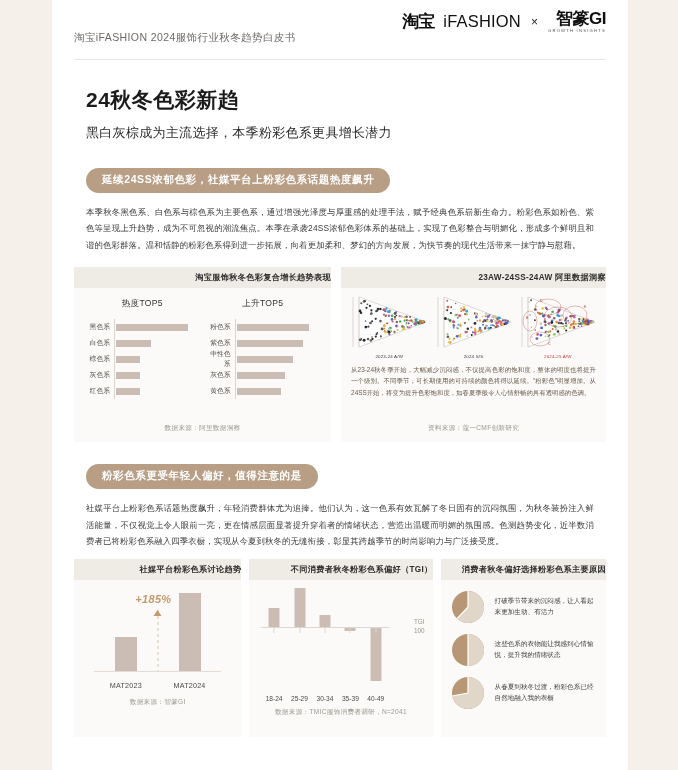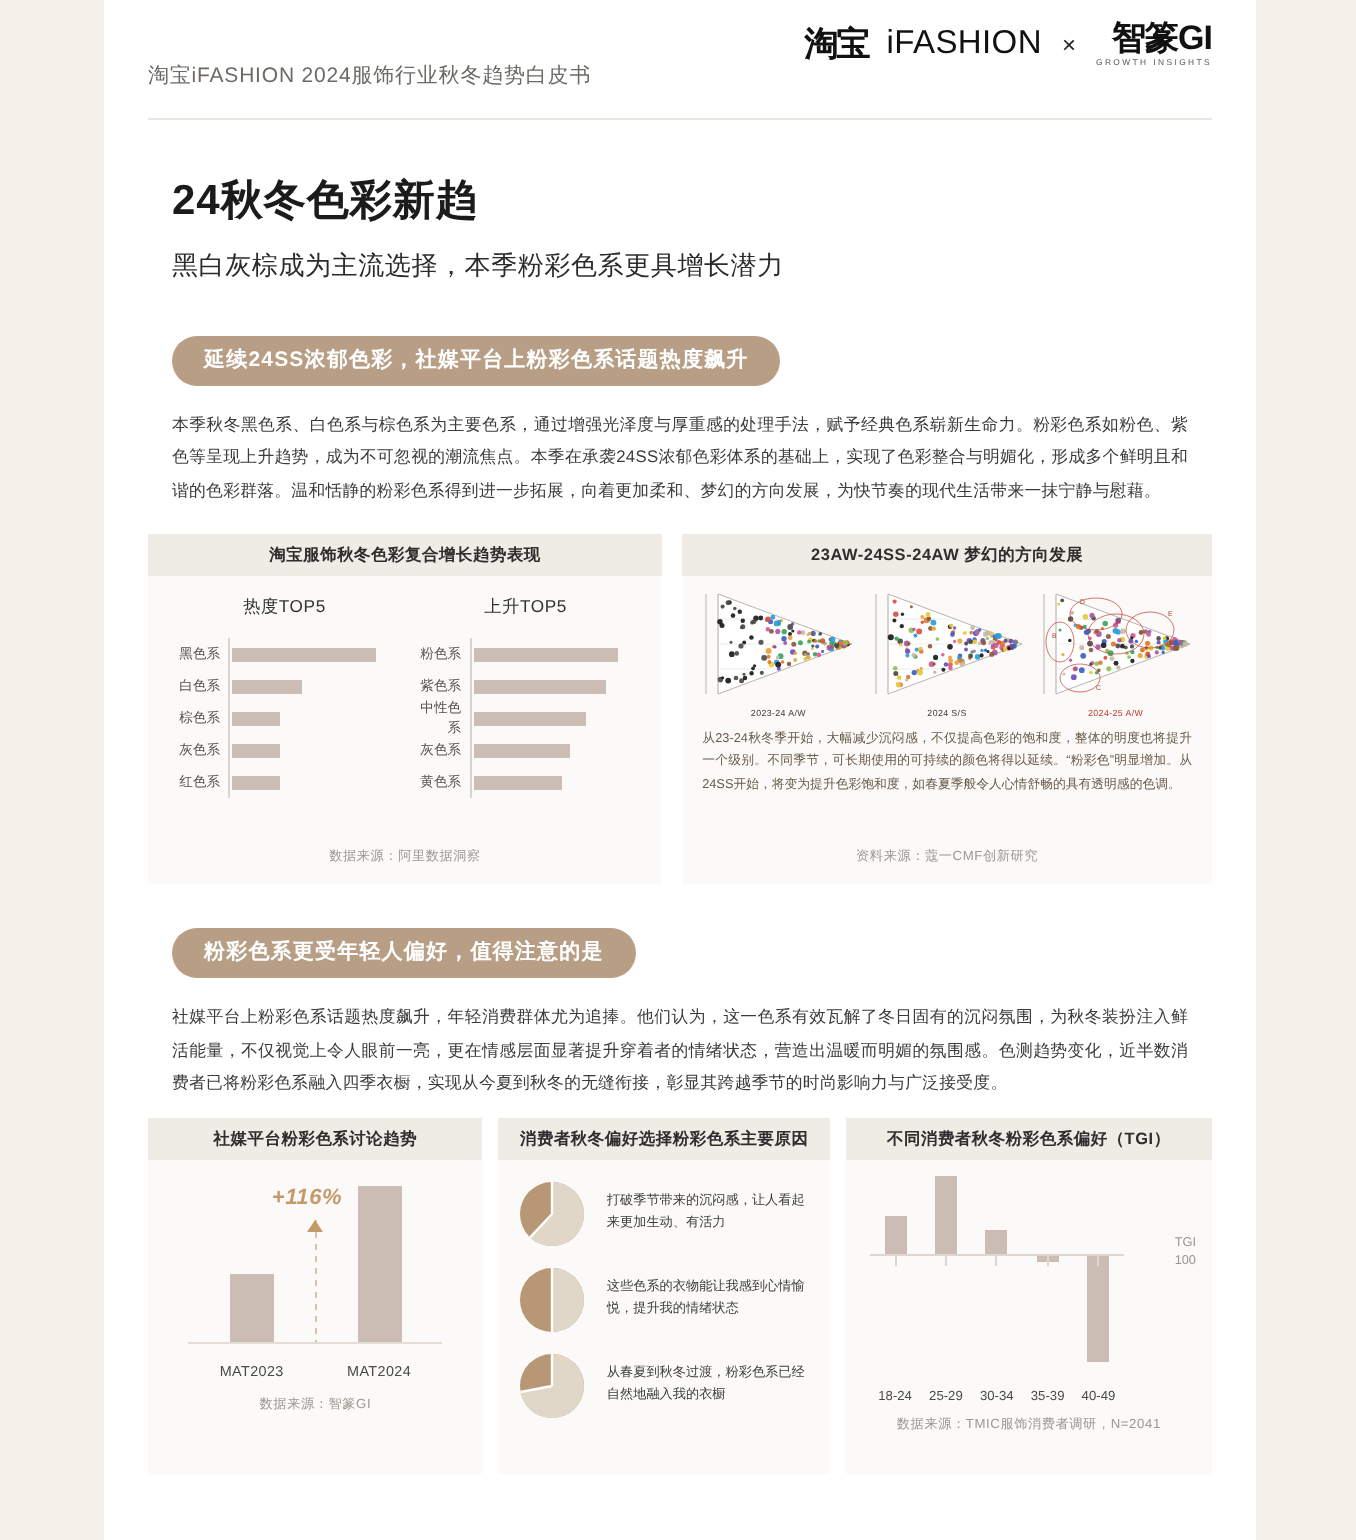--- a/index.html
+++ b/index.html
@@ -58,21 +58,21 @@
 
   .body-txt {
     margin: 11px 34px 0 34px; font-size: 8.4px; line-height: 1.95;
     color: #3b3b3b; text-align: justify; letter-spacing: .15px;
   }
 
   
   .row1 { display: flex; gap: 10px; margin: 14px 22px 0 22px; }
   .panel { background: #fbfaf8; position: relative; }
   .p-title {
-    text-align: center; font-size: 8.2px; color: #2e2e2e; font-weight: 700;
+    text-align: right; font-size: 8.2px; color: #2e2e2e; font-weight: 700;
     background: #efebe5; padding: 5px 0 5px 0; letter-spacing: .3px;
   }
   .p-src {
     text-align: center; font-size: 6.6px; color: #9c9892; letter-spacing: .3px;
     padding-bottom: 7px;
   }
 
   
   .panelA { width: 262px; height: 175px; }
   .barblock-wrap { display: flex; padding: 10px 8px 0 8px; }
@@ -228,21 +228,21 @@
                   <div class="bb-lbl">黄色系</div>
                   <div class="bb-bar" style="width: 44.64px;"></div>
                 </div>
               </div>
           </div>
         </div>
         <div class="p-src" style="position:absolute;left:0;right:0;bottom:2px;">数据来源：阿里数据洞察</div>
       </div>
 
       <div class="panel panelB">
-        <div class="p-title">23AW-24SS-24AW 梦幻的方向发展</div>
+        <div class="p-title">23AW-24SS-24AW 阿里数据洞察</div>
         <div class="tri-row" id="triRow">
             <div>
               <div class="tri">
                 <svg width="80" height="54" viewBox="0 0 80 54">
                   <path d="M10 2 L77 27 L10 52 Z" fill="#fff" stroke="#b9b3ac" stroke-width="0.5"></path>
                   <line x1="4" y1="2" x2="4" y2="52" stroke="#b9b3ac" stroke-width="0.5"></line>
                   <line x1="10" y1="2" x2="10" y2="52" stroke="#cfc9c2" stroke-width="0.4"></line>
                   <line x1="10" y1="14.5" x2="40.82" y2="14.5" stroke="#e2ddd6" stroke-width="0.3"></line>
                   <line x1="10" y1="27" x2="71.64" y2="27" stroke="#e2ddd6" stroke-width="0.3"></line>
                   <line x1="10" y1="39.5" x2="40.82" y2="39.5" stroke="#e2ddd6" stroke-width="0.3"></line>
@@ -685,33 +685,74 @@
     <div class="sec2-badge" style="margin-top:22px;">
       <span class="badge">粉彩色系更受年轻人偏好，值得注意的是</span>
     </div>
     <div class="body-txt">社媒平台上粉彩色系话题热度飙升，年轻消费群体尤为追捧。他们认为，这一色系有效瓦解了冬日固有的沉闷氛围，为秋冬装扮注入鲜活能量，不仅视觉上令人眼前一亮，更在情感层面显著提升穿着者的情绪状态，营造出温暖而明媚的氛围感。色测趋势变化，近半数消费者已将粉彩色系融入四季衣橱，实现从今夏到秋冬的无缝衔接，彰显其跨越季节的时尚影响力与广泛接受度。</div>
 
     <div class="row2">
 
       <div class="panel panelC">
         <div class="p-title">社媒平台粉彩色系讨论趋势</div>
         <div class="gb">
-          <div class="gb-pct">+116%</div>
+          <div class="gb-pct">+185%</div>
           <div class="gb-arrow"></div>
           <div class="gb-base"></div>
           <div class="gb-bars" id="gbBars">
               <div class="gb-bar" style="height: 34.0611px;"></div>
               <div class="gb-bar" style="height: 78px;"></div>
             </div>
           <div class="gb-lbls" id="gbLbls">
               <div class="gb-lbl">MAT2023</div>
               <div class="gb-lbl">MAT2024</div>
             </div>
         </div>
         <div class="p-src">数据来源：智篆GI</div>
+      </div>
+
+      <div class="panel panelE">
+        <div class="p-title">不同消费者秋冬粉彩色系偏好（TGI）</div>
+        <div class="tgi">
+          <div class="tgi-zero"></div>
+          <div class="tgi-bars" id="tgiBars">
+              <div class="tgi-col">
+                <div class="tgi-bar" style="top: 21.8667px; height: 19.1333px;"></div>
+                <div class="tgi-tick"></div>
+              </div>
+              <div class="tgi-col">
+                <div class="tgi-bar" style="top: 1.36667px; height: 39.6333px;"></div>
+                <div class="tgi-tick"></div>
+              </div>
+              <div class="tgi-col">
+                <div class="tgi-bar" style="top: 28.7px; height: 12.3px;"></div>
+                <div class="tgi-tick"></div>
+              </div>
+              <div class="tgi-col">
+                <div class="tgi-bar" style="top: 42px; height: 2.2px;"></div>
+                <div class="tgi-tick"></div>
+              </div>
+              <div class="tgi-col">
+                <div class="tgi-bar" style="top: 42px; height: 52.8px;"></div>
+                <div class="tgi-tick"></div>
+              </div>
+            </div>
+          <div class="tgi-note">
+            <div>TGI</div>
+            <div>100</div>
+          </div>
+          <div class="tgi-lbls" id="tgiLbls">
+              <div class="tgi-lbl">18-24</div>
+              <div class="tgi-lbl">25-29</div>
+              <div class="tgi-lbl">30-34</div>
+              <div class="tgi-lbl">35-39</div>
+              <div class="tgi-lbl">40-49</div>
+            </div>
+        </div>
+        <div class="p-src">数据来源：TMIC服饰消费者调研，N=2041</div>
       </div>
 
       <div class="panel panelD">
         <div class="p-title">消费者秋冬偏好选择粉彩色系主要原因</div>
         <div class="pies" id="pies">
             <div class="pie-item">
               <svg class="pie" width="36" height="36" viewBox="0 0 36 36">
                 <circle cx="18" cy="18" r="16" fill="#b89776"></circle>
                 <path d="M18 18 L18 2 A16 16 0 1 1 7.05 29.66 Z" fill="#e0d7c9"></path>
                 <line x1="18" y1="18" x2="18" y2="2" stroke="#fff" stroke-width="1.2"></line>
@@ -732,57 +773,16 @@
               <svg class="pie" width="36" height="36" viewBox="0 0 36 36">
                 <circle cx="18" cy="18" r="16" fill="#b89776"></circle>
                 <path d="M18 18 L18 2 A16 16 0 1 1 2.28 21.00 Z" fill="#e0d7c9"></path>
                 <line x1="18" y1="18" x2="18" y2="2" stroke="#fff" stroke-width="1.2"></line>
                 <line x1="18" y1="18" x2="2.28" y2="21.00" stroke="#fff" stroke-width="1.2"></line>
               </svg>
               <div class="pie-txt">从春夏到秋冬过渡，粉彩色系已经自然地融入我的衣橱</div>
             </div>
           </div>
       </div>
-
-      <div class="panel panelE">
-        <div class="p-title">不同消费者秋冬粉彩色系偏好（TGI）</div>
-        <div class="tgi">
-          <div class="tgi-zero"></div>
-          <div class="tgi-bars" id="tgiBars">
-              <div class="tgi-col">
-                <div class="tgi-bar" style="top: 21.8667px; height: 19.1333px;"></div>
-                <div class="tgi-tick"></div>
-              </div>
-              <div class="tgi-col">
-                <div class="tgi-bar" style="top: 1.36667px; height: 39.6333px;"></div>
-                <div class="tgi-tick"></div>
-              </div>
-              <div class="tgi-col">
-                <div class="tgi-bar" style="top: 28.7px; height: 12.3px;"></div>
-                <div class="tgi-tick"></div>
-              </div>
-              <div class="tgi-col">
-                <div class="tgi-bar" style="top: 42px; height: 2.2px;"></div>
-                <div class="tgi-tick"></div>
-              </div>
-              <div class="tgi-col">
-                <div class="tgi-bar" style="top: 42px; height: 52.8px;"></div>
-                <div class="tgi-tick"></div>
-              </div>
-            </div>
-          <div class="tgi-note">
-            <div>TGI</div>
-            <div>100</div>
-          </div>
-          <div class="tgi-lbls" id="tgiLbls">
-              <div class="tgi-lbl">18-24</div>
-              <div class="tgi-lbl">25-29</div>
-              <div class="tgi-lbl">30-34</div>
-              <div class="tgi-lbl">35-39</div>
-              <div class="tgi-lbl">40-49</div>
-            </div>
-        </div>
-        <div class="p-src">数据来源：TMIC服饰消费者调研，N=2041</div>
-      </div>
     </div>
 
   </div>
 </div>
 
 </body></html>

